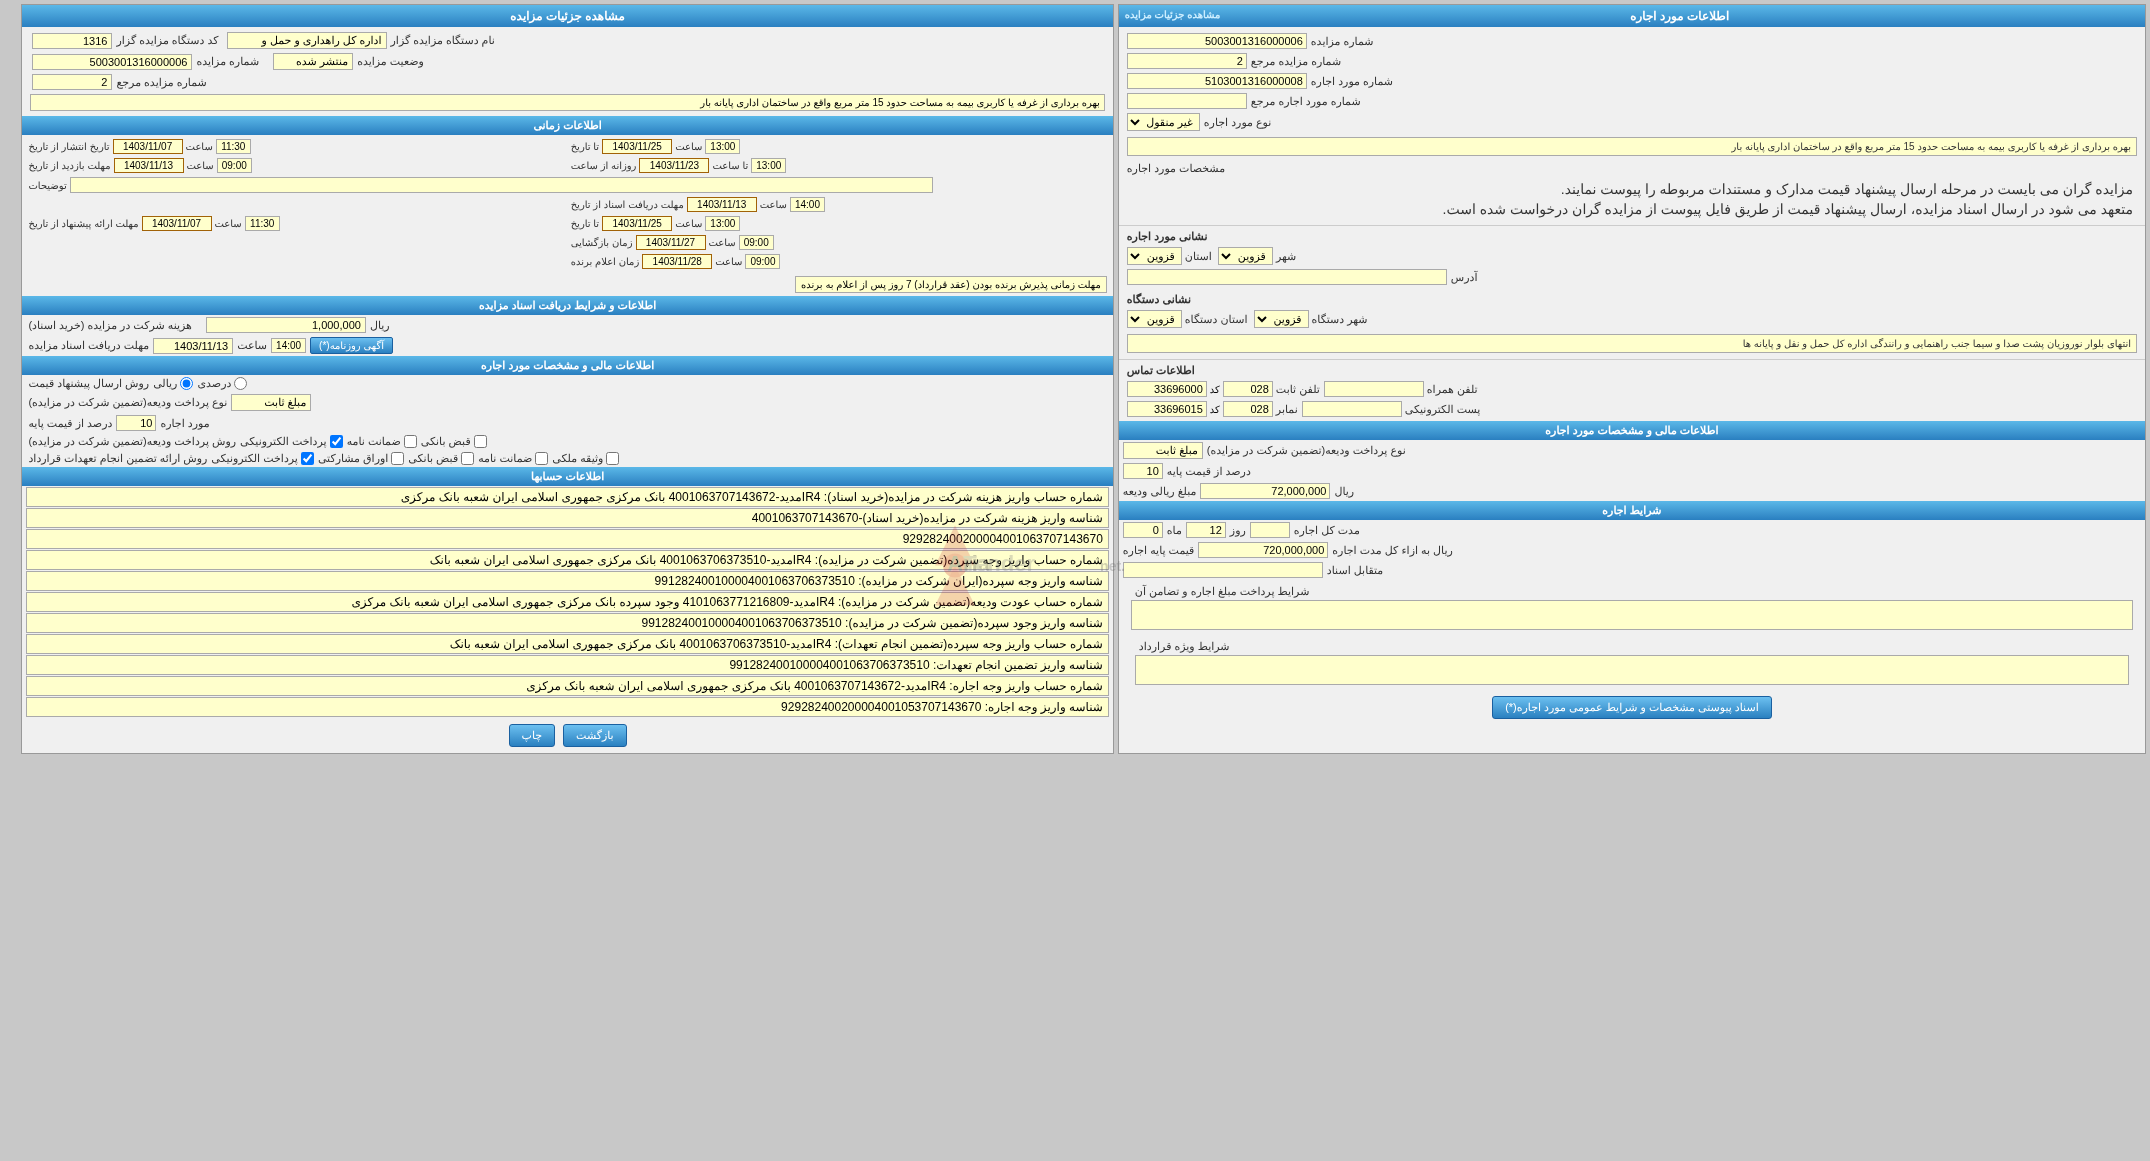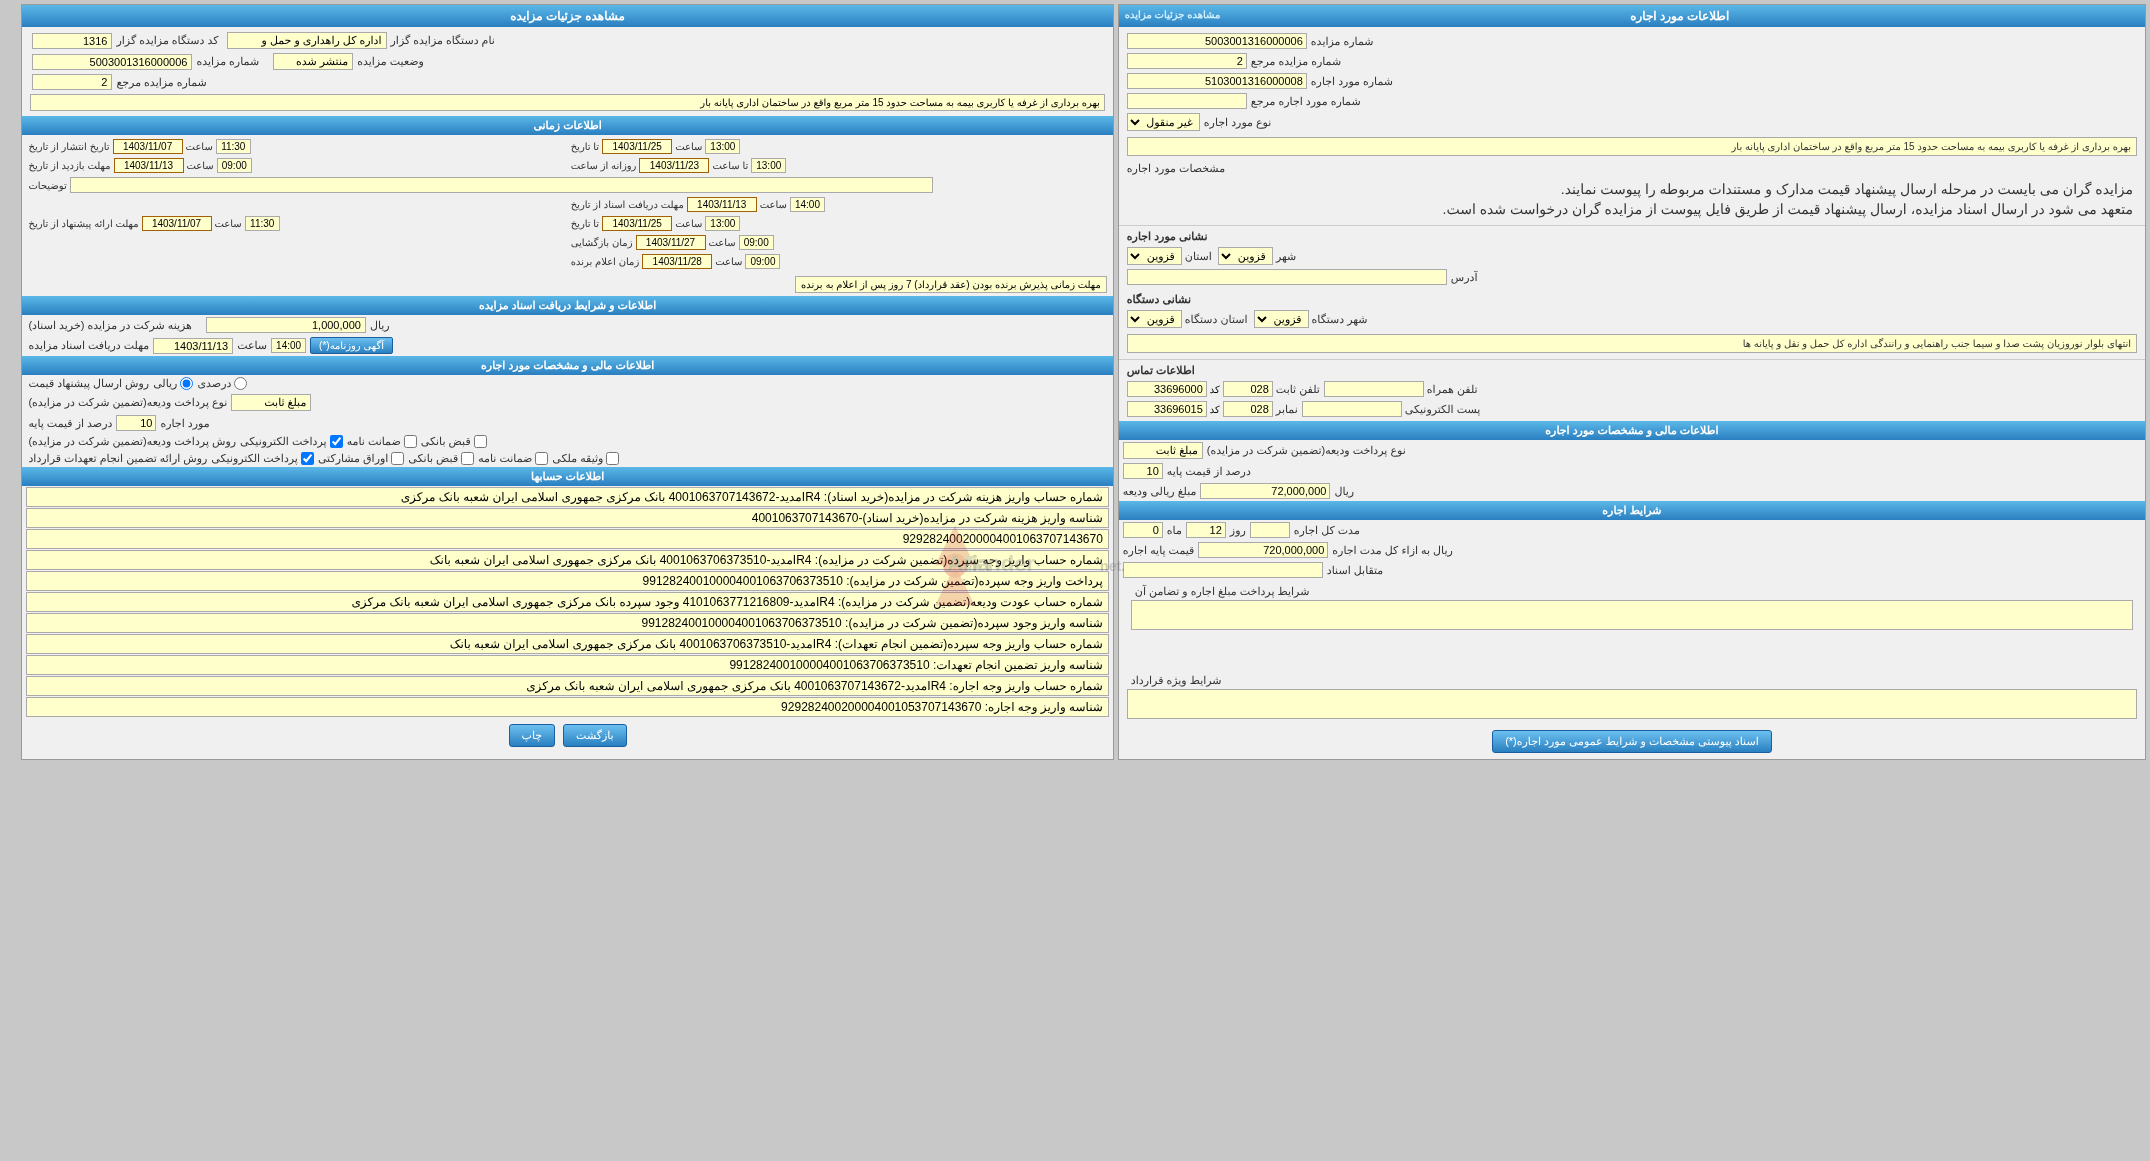--- a/index.html
+++ b/index.html
@@ -396,21 +396,21 @@
       <div class="financial-row">
         <span class="rp-label">متقابل اسناد</span>
         <input class="input-yellow" style="width: 200px;" readonly="">
       </div>
       <div style="padding: 3px 12px;">
         <div class="form-row">
           <span class="rp-label">شرایط پرداخت مبلغ اجاره و تضامن آن</span>
         </div>
         <textarea class="textarea-yellow" rows="2" style=""></textarea>
       </div>
-      <div style="padding: 3px 8px; margin-top: 34px;">
+      <div style="padding: 3px 16px;">
         <div class="form-row">
           <span class="rp-label">شرایط ویژه قرارداد</span>
         </div>
         <textarea class="textarea-yellow" rows="2" style=""></textarea>
       </div>
     </div>
 
     <div class="footer-area">
       <button class="footer-btn">اسناد پیوستی مشخصات و شرایط عمومی مورد اجاره(*)</button>
     </div>
@@ -597,21 +597,21 @@
         <span class="rp-label">روش ارائه تضمین انجام تعهدات قرارداد</span>
       </div>
     </div>
 
     <div>
       <div class="section-subheader">اطلاعات حسابها</div>
       <div class="accounts-row">شماره حساب واریز هزینه شرکت در مزایده(خرید اسناد): IR4مدید-4001063707143672 بانک مرکزی جمهوری اسلامی ایران شعبه بانک مرکزی</div>
       <div class="accounts-row">شناسه واریز هزینه شرکت در مزایده(خرید اسناد)-4001063707143670</div>
       <div class="accounts-row">929282400200004001063707143670</div>
       <div class="accounts-row">شماره حساب واریز وجه سپرده(تضمین شرکت در مزایده): IR4مدید-4001063706373510 بانک مرکزی جمهوری اسلامی ایران شعبه بانک</div>
-      <div class="accounts-row">پرداخت واریز وجه سپرده(تضمین شرکت در مزایده): 991282400100004001063706373510</div>
+      <div class="accounts-row">شناسه واریز وجه سپرده(ایران شرکت در مزایده): 991282400100004001063706373510</div>
       <div class="accounts-row">شماره حساب عودت ودیعه(تضمین شرکت در مزایده): IR4مدید-4101063771216809 وجود سپرده بانک مرکزی جمهوری اسلامی ایران شعبه بانک مرکزی</div>
       <div class="accounts-row">شناسه واریز وجود سپرده(تضمین شرکت در مزایده): 991282400100004001063706373510</div>
       <div class="accounts-row">شماره حساب واریز وجه سپرده(تضمین انجام تعهدات): IR4مدید-4001063706373510 بانک مرکزی جمهوری اسلامی ایران شعبه بانک</div>
       <div class="accounts-row">شناسه واریز تضمین انجام تعهدات: 991282400100004001063706373510</div>
       <div class="accounts-row">شماره حساب واریز وجه اجاره: IR4مدید-4001063707143672 بانک مرکزی جمهوری اسلامی ایران شعبه بانک مرکزی</div>
       <div class="accounts-row">شناسه واریز وجه اجاره: 929282400200004001053707143670</div>
     </div>
 
     <div class="btn-row">
       <button class="footer-btn">بازگشت</button>

